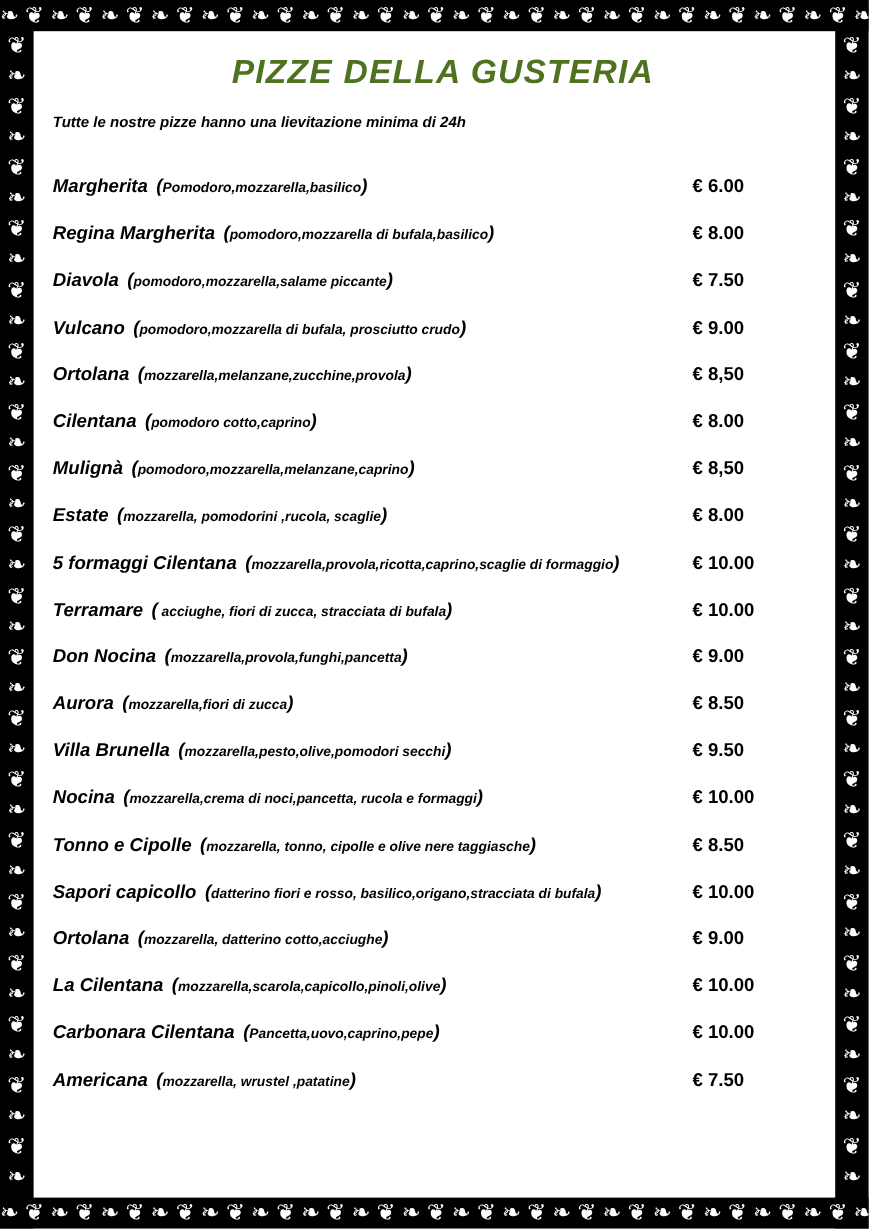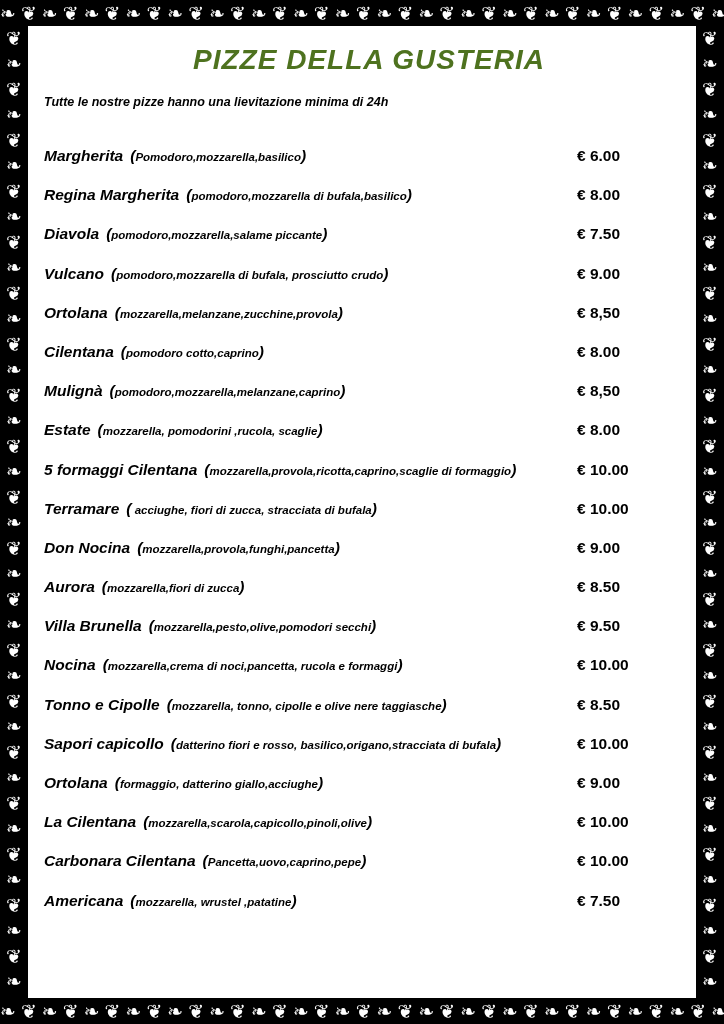--- a/index.html
+++ b/index.html
@@ -110,20 +110,20 @@
         <div class="row"><span class="name">Mulignà</span><span class="paren">(</span><span class="ing">pomodoro,mozzarella,melanzane,caprino</span><span class="paren">)</span><span class="price">€ 8,50</span></div>
         <div class="row"><span class="name">Estate</span><span class="paren">(</span><span class="ing">mozzarella, pomodorini ,rucola, scaglie</span><span class="paren">)</span><span class="price">€ 8.00</span></div>
         <div class="row"><span class="name">5 formaggi Cilentana</span><span class="paren">(</span><span class="ing">mozzarella,provola,ricotta,caprino,scaglie di formaggio</span><span class="paren">)</span><span class="price">€ 10.00</span></div>
         <div class="row"><span class="name">Terramare</span><span class="paren">(</span><span class="ing"> acciughe, fiori di zucca, stracciata di bufala</span><span class="paren">)</span><span class="price">€ 10.00</span></div>
         <div class="row"><span class="name">Don Nocina</span><span class="paren">(</span><span class="ing">mozzarella,provola,funghi,pancetta</span><span class="paren">)</span><span class="price">€ 9.00</span></div>
         <div class="row"><span class="name">Aurora</span><span class="paren">(</span><span class="ing">mozzarella,fiori di zucca</span><span class="paren">)</span><span class="price">€ 8.50</span></div>
         <div class="row"><span class="name">Villa Brunella</span><span class="paren">(</span><span class="ing">mozzarella,pesto,olive,pomodori secchi</span><span class="paren">)</span><span class="price">€ 9.50</span></div>
         <div class="row"><span class="name">Nocina</span><span class="paren">(</span><span class="ing">mozzarella,crema di noci,pancetta, rucola e formaggi</span><span class="paren">)</span><span class="price">€ 10.00</span></div>
         <div class="row"><span class="name">Tonno e Cipolle</span><span class="paren">(</span><span class="ing">mozzarella, tonno, cipolle e olive nere taggiasche</span><span class="paren">)</span><span class="price">€ 8.50</span></div>
         <div class="row"><span class="name">Sapori capicollo</span><span class="paren">(</span><span class="ing">datterino fiori e rosso, basilico,origano,stracciata di bufala</span><span class="paren">)</span><span class="price">€ 10.00</span></div>
-        <div class="row"><span class="name">Ortolana</span><span class="paren">(</span><span class="ing">formaggio, datterino giallo,acciughe</span><span class="paren">)</span><span class="price">€ 9.00</span></div>
+        <div class="row"><span class="name">Ortolana</span><span class="paren">(</span><span class="ing">mozzarella, datterino cotto,acciughe</span><span class="paren">)</span><span class="price">€ 9.00</span></div>
         <div class="row"><span class="name">La Cilentana</span><span class="paren">(</span><span class="ing">mozzarella,scarola,capicollo,pinoli,olive</span><span class="paren">)</span><span class="price">€ 10.00</span></div>
         <div class="row"><span class="name">Carbonara Cilentana</span><span class="paren">(</span><span class="ing">Pancetta,uovo,caprino,pepe</span><span class="paren">)</span><span class="price">€ 10.00</span></div>
         <div class="row"><span class="name">Americana</span><span class="paren">(</span><span class="ing">mozzarella, wrustel ,patatine</span><span class="paren">)</span><span class="price">€ 7.50</span></div>
       </div>
   </div>
 
 </div>
 
 </body></html>

